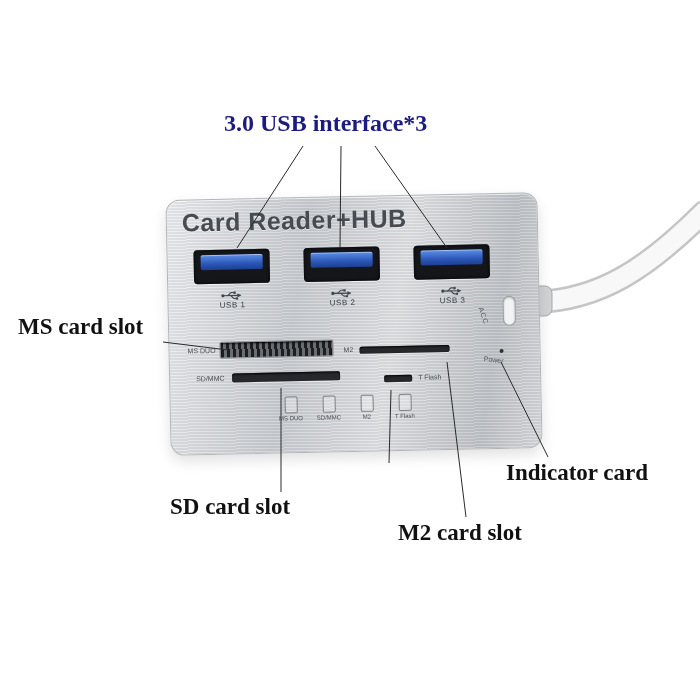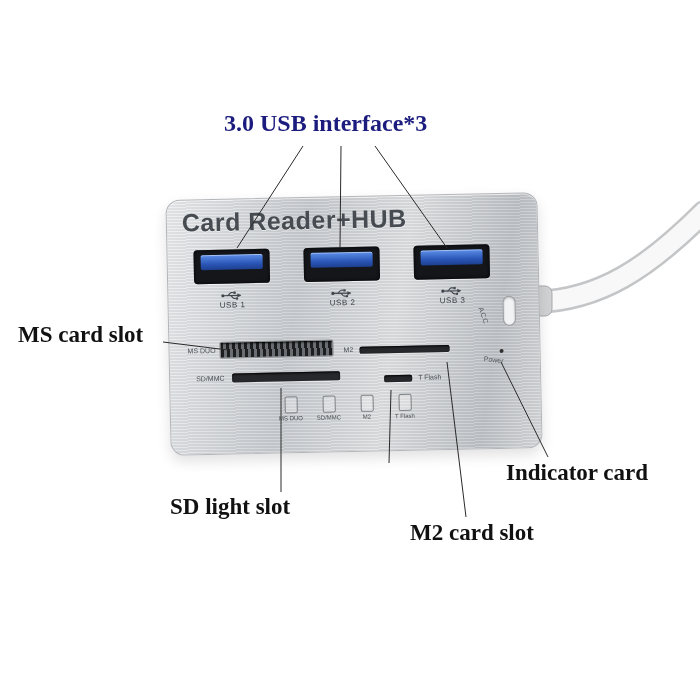--- a/index.html
+++ b/index.html
@@ -175,19 +175,19 @@
       <line x1="163" y1="342" x2="228" y2="350"></line>
       <line x1="281" y1="388" x2="281" y2="492"></line>
       <line x1="391" y1="390" x2="389" y2="463"></line>
       <line x1="447" y1="362" x2="466" y2="517"></line>
       <line x1="501" y1="362" x2="548" y2="457"></line>
     </g>
   </svg>
 
   <div class="lbl-layer">
     <div class="callout navy" style="left:224px; top:110px">3.0 USB interface*3</div>
-    <div class="callout" style="left:18px;  top:322px">MS card slot</div>
-    <div class="callout" style="left:170px; top:494px">SD light slot</div>
-    <div class="callout" style="left:410px; top:520px">M2 card slot</div>
+    <div class="callout" style="left:18px;  top:314px">MS card slot</div>
+    <div class="callout" style="left:170px; top:494px">SD card slot</div>
+    <div class="callout" style="left:398px; top:520px">M2 card slot</div>
     <div class="callout" style="left:506px; top:460px">Indicator card</div>
   </div>
 
 </div>
 
 </body></html>

